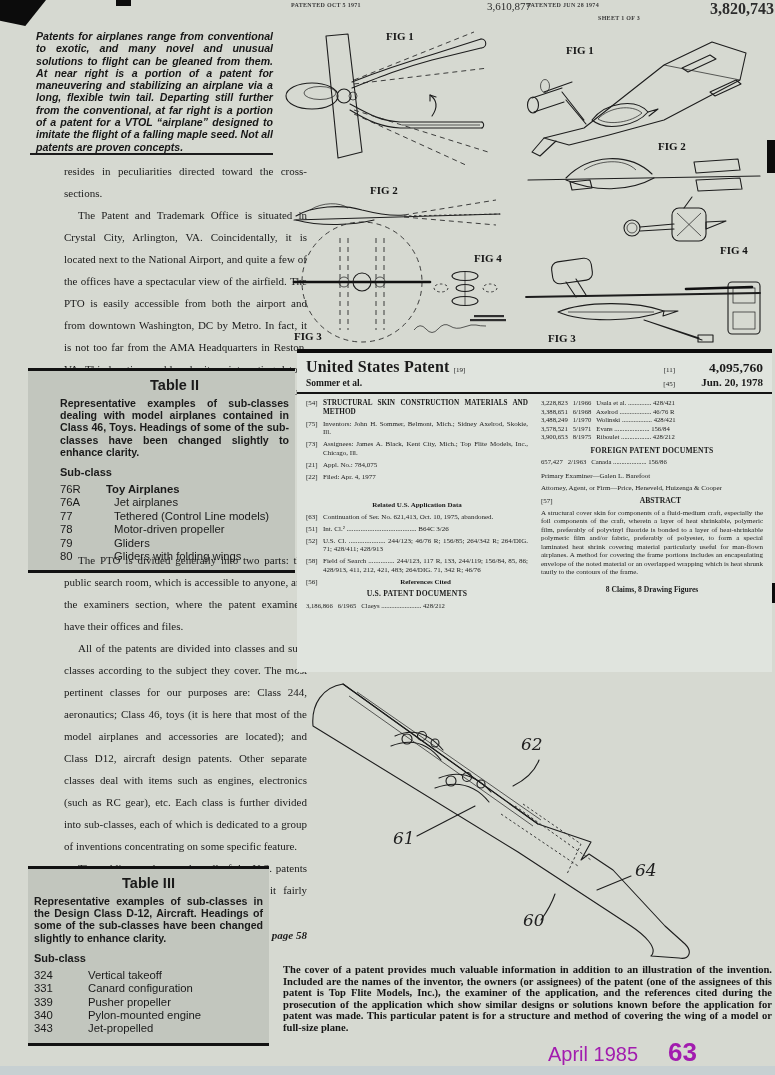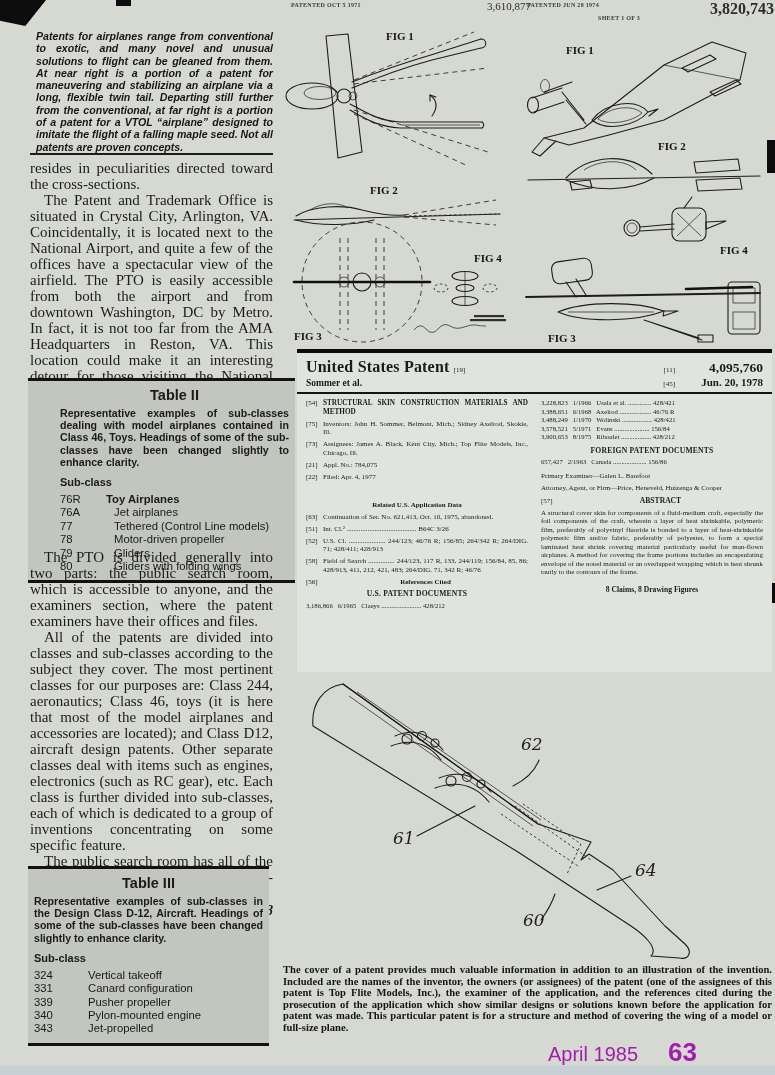--- a/index.html
+++ b/index.html
@@ -3,39 +3,39 @@
 <meta charset="utf-8">
 <style>
   html,body{margin:0;padding:0;}
   #page{position:relative;width:775px;height:1075px;background:#d6d9d1;overflow:hidden;
         font-family:"Liberation Serif",serif;color:#1b1b1b;}
   .abs{position:absolute;}
   
   .intro{left:36px;top:30px;width:237px;font-family:"Liberation Sans",sans-serif;
          font-weight:bold;font-size:10.6px;line-height:12.3px;text-align:justify;color:#161616;font-style:italic;}
   .rule{left:30px;top:153px;width:243px;height:2px;background:#1c1c1c;}
-  .bodycol{width:243px;font-size:15px;line-height:16px;text-align:justify;}
+  .bodycol{width:243px;font-size:11px;line-height:22px;text-align:justify;margin-left:34px;}
   .bodycol p{margin:0;}
   .bodycol p.ind{text-indent:14px;}
   .col1{left:30px;top:160px;}
   .col2{left:30px;top:549px;}
   .continued{display:block;text-align:right;font-style:italic;font-weight:bold;margin-top:1px;}
   
   .tbl{left:28px;width:229px;background:#c2c6be;border-top:3px solid #121212;
        border-bottom:3px solid #121212;padding:5px 6px 7px 6px;
        font-family:"Liberation Sans",sans-serif;color:#1a1a1a;}
   .tbl .ttl{text-align:center;font-weight:bold;font-size:14.5px;margin:1px 0 4px 0;}
   .tbl .desc{font-weight:bold;font-size:10.6px;line-height:12.2px;text-align:justify;}
   .tbl .sub{font-weight:bold;font-size:11px;margin:8px 0 5px 0;}
   .tbl .row{display:flex;font-size:11.3px;line-height:13.4px;}
   .tbl .row .c{width:46px;flex:none;}
   .tbl .row .l{flex:1;}
   .tbl .row .l.b{font-weight:bold;}
   .tbl .row .l.i{padding-left:8px;}
-  #table2{top:378px;padding-left:32px;}
+  #table2{top:368px;padding-left:32px;}
   #table3{top:866px;}
   
   .shead{font-family:"Liberation Serif",serif;color:#2c2c2c;white-space:nowrap;}
   .tiny{font-size:6px;font-weight:bold;letter-spacing:.3px;color:#3a3a3a;}
   
   #patdoc{left:297px;top:349px;width:475px;height:323px;background:#e0e4de;
           border-top:4px solid #0b0b0b;box-sizing:border-box;}
   .pd-head{padding:5px 9px 4px 9px;border-bottom:2px solid #141414;}
   .pd-r1,.pd-r2{display:flex;align-items:baseline;}
   .pd-title{font-weight:bold;font-size:16px;letter-spacing:.2px;}

